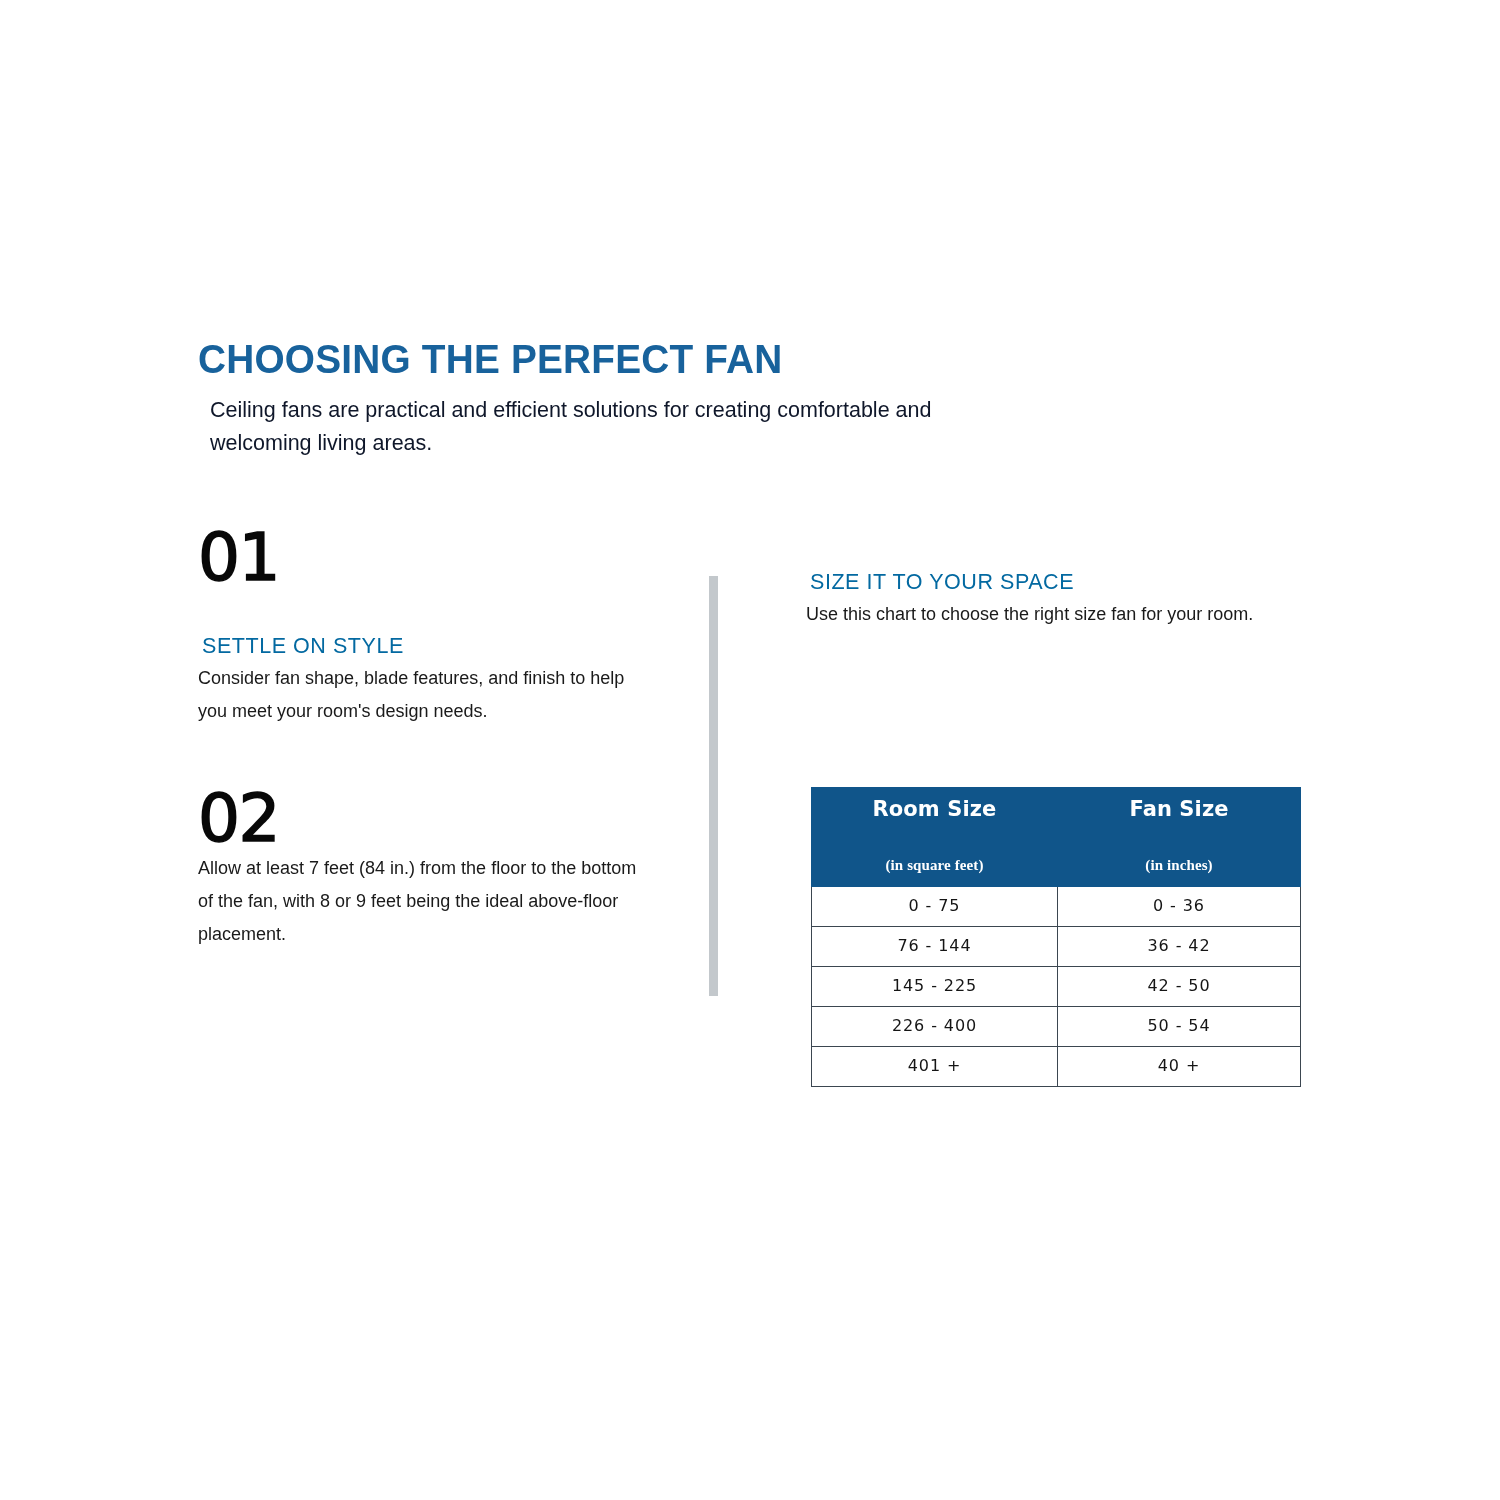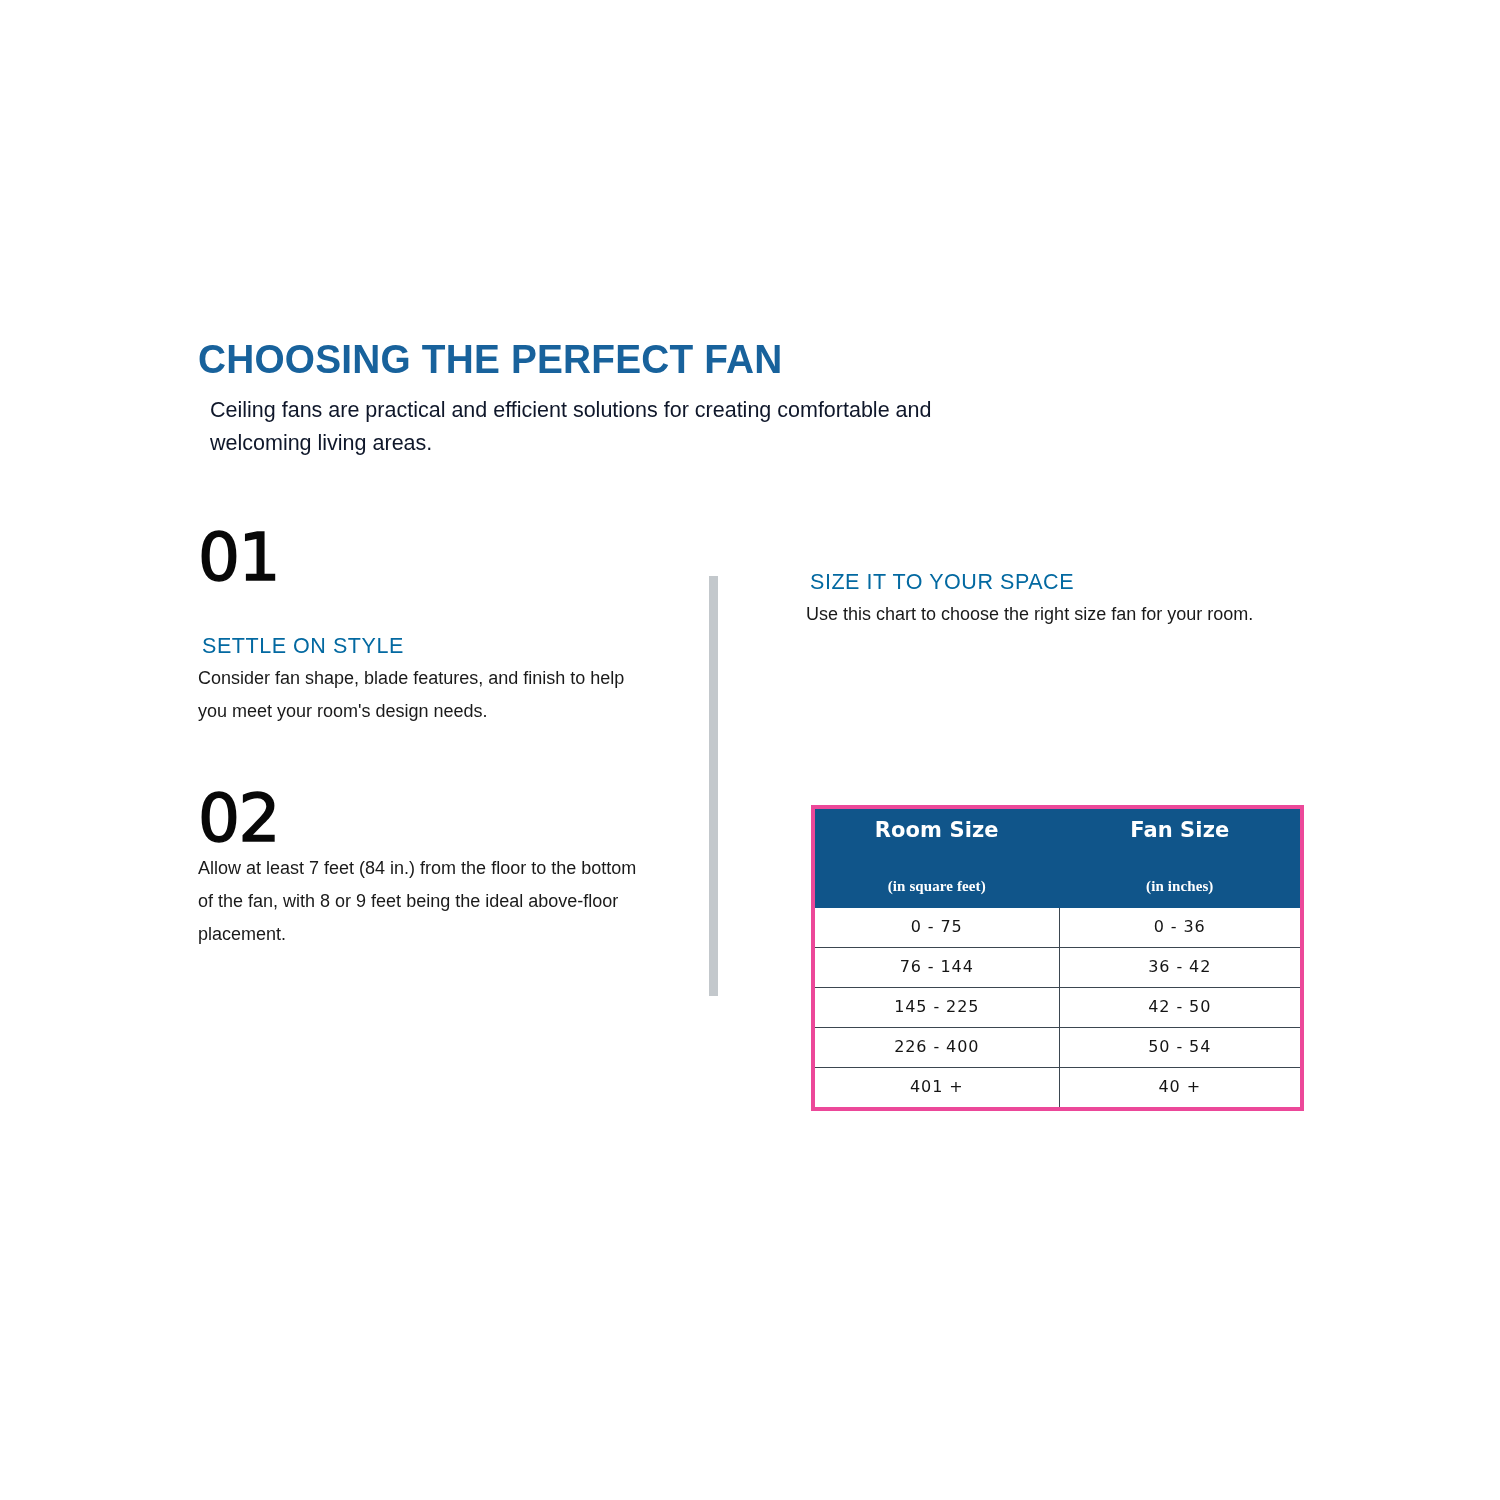--- a/index.html
+++ b/index.html
@@ -109,25 +109,25 @@
   }
 
   .col-right .step-sub {
     margin-top: 44px;
   }
 
   
   .size-table {
     position: absolute;
     left: 5px;
-    top: 280px;
+    top: 262px;
     width: 489px;
     border-collapse: collapse;
     table-layout: fixed;
-    border: 4px solid #ec4899;
+    border: 1px solid #ec4899;
     background: #ffffff;
   }
   .size-table th {
     background: #10558a;
     color: #ffffff;
     border: 1px solid #10558a;
     padding: 9px 4px 11px 4px;
     text-align: center;
     vertical-align: middle;
   }

